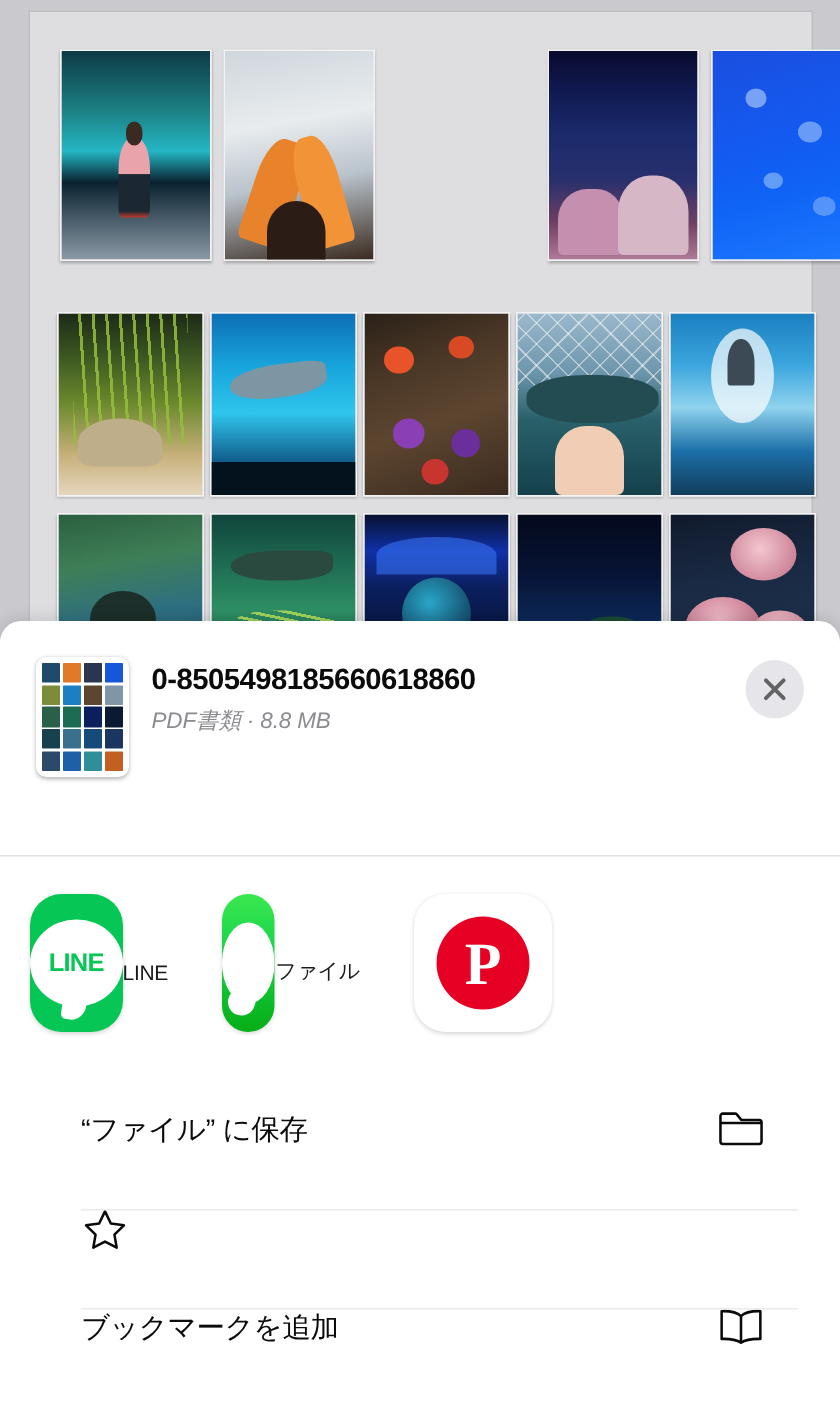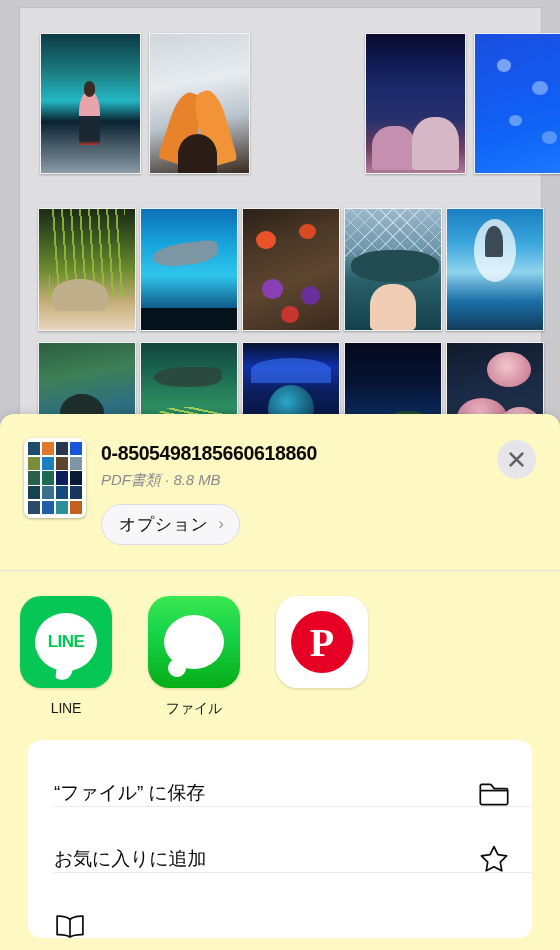--- a/index.html
+++ b/index.html
@@ -94,21 +94,21 @@
   .p-dark    {background:linear-gradient(180deg,#04091c 0%,#071436 38%,#0c2a5a 66%,#123f2e 100%);}
   .p-dark .rk2{left:40%;top:62%;width:52%;height:34%;background:#1b4a33;border-radius:45% 45% 10% 10%;}
   .p-pinkjelly{background:linear-gradient(170deg,#101a2c 0%,#1a2a44 40%,#20344f 100%);}
   .p-pinkjelly .pj1{left:42%;top:8%;width:46%;height:32%;background:radial-gradient(circle at 45% 40%,#f3c6cf,#c06e86);border-radius:50%;}
   .p-pinkjelly .pj2{left:10%;top:50%;width:52%;height:36%;background:radial-gradient(circle at 45% 40%,#f0bcc8,#b45f7a);border-radius:50%;}
   .p-pinkjelly .pj3{left:54%;top:58%;width:44%;height:34%;background:radial-gradient(circle at 45% 40%,#f6cbd4,#c2718a);border-radius:50%;}
 
   
   #sheet{
     position:absolute;left:0;right:0;top:414px;bottom:0;
-    background:#fef9c3;
+    background:#ffffff;
     border-radius:14px 14px 0 0;
     box-shadow:0 -1px 10px rgba(0,0,0,.13);
     overflow:hidden;
   }
 
   
   #sheet-header{position:relative;height:156px;}
   #preview-thumb{
     position:absolute;left:24px;top:24px;width:62px;height:80px;
     background:#fff;border-radius:7px;
@@ -147,21 +147,21 @@
   #close-btn svg{display:block;}
 
   #hdr-divider{position:absolute;left:0;right:0;top:156px;height:1px;background:#e0e0e4;}
 
   
   #apps-row{
     position:absolute;left:0;right:0;top:157px;height:152px;
     display:flex;align-items:flex-start;padding:25px 0 0 20px;
     box-sizing:border-box;gap:36px;overflow:hidden;
   }
-  .app{width:92px;flex:0 0 auto;display:flex;flex-direction:column;align-items:center;cursor:pointer;}
+  .app{width:92px;flex:0 0 auto;display:flex;flex-direction:row;align-items:center;cursor:pointer;}
   .app-icon{
     width:92px;height:92px;border-radius:21px;
     box-shadow:0 1px 3px rgba(0,0,0,.16);
     display:flex;align-items:center;justify-content:center;position:relative;overflow:hidden;
   }
   .app-label{margin-top:12px;font-size:14px;color:#1a1a1c;white-space:nowrap;letter-spacing:-.2px;}
 
   .ic-airdrop{background:#fff;}
   .ic-line{background:#06c755;}
   .ic-messages{background:linear-gradient(180deg,#3ae84f 0%,#18d44a 40%,#06ad16 100%);}
@@ -185,21 +185,21 @@
     content:"";position:absolute;left:4px;bottom:-8px;width:18px;height:18px;
     background:#fff;border-radius:50% 6% 50% 50%;transform:rotate(18deg);
   }
 
   
   #actions{
     position:absolute;left:28px;right:28px;top:326px;
     background:#fff;border-radius:13px;overflow:hidden;
   }
   .action-row{
-    height:66px;display:flex;align-items:flex-end;
+    height:66px;display:flex;align-items:flex-start;
     padding:0 22px 0 26px;position:relative;cursor:pointer;
   }
   .action-row + .action-row::before{
     content:"";position:absolute;left:26px;right:0;top:0;height:1px;background:#ebebed;
   }
   .action-label{flex:1;font-size:19px;color:#0b0b0c;letter-spacing:-.2px;}
   .action-icon{width:32px;display:flex;justify-content:center;align-items:center;}
   .action-icon svg{display:block;}
 </style>
 </head>
@@ -307,24 +307,20 @@
         <span style="background: rgb(43, 74, 107);"></span>
         <span style="background: rgb(29, 95, 168);"></span>
         <span style="background: rgb(46, 143, 155);"></span>
         <span style="background: rgb(194, 96, 31);"></span>
       </div>
 
     <div id="doc-title">0-8505498185660618860</div>
 
     <div id="doc-sub">PDF書類 · 8.8 MB</div>
 
-    <div id="options-btn">
-      <span id="options-label">オプション</span>
-      <span id="options-chev">›</span>
-    </div>
 
     <div id="close-btn">
       <svg width="17" height="17" viewBox="0 0 17 17">
         <path d="M2.6 2.6 L14.4 14.4 M14.4 2.6 L2.6 14.4" stroke="#636366" stroke-width="2.6" stroke-linecap="round"></path>
       </svg>
     </div>
 
     <div id="hdr-divider"></div>
   </div>
 
@@ -366,29 +362,29 @@
       <span class="action-label">“ファイル” に保存</span>
       <span class="action-icon">
         <svg width="30" height="24" viewBox="0 0 30 24">
           <path d="M1.3 6.4 V21 a1.6 1.6 0 0 0 1.6 1.6 H27.1 A1.6 1.6 0 0 0 28.7 21 V8.2 a1.6 1.6 0 0 0 -1.6 -1.6 H15.2 L12.2 2.9 a1.6 1.6 0 0 0 -1.2 -.5 H2.9 A1.6 1.6 0 0 0 1.3 4 Z" fill="none" stroke="#0b0b0c" stroke-width="1.7" stroke-linejoin="round"></path>
           <path d="M1.3 8.6 H28.7" fill="none" stroke="#0b0b0c" stroke-width="1.7"></path>
         </svg>
       </span>
     </div>
 
     <div class="action-row">
-      <span class="action-label">お気に入りに追加</span>
       <span class="action-icon">
         <svg width="28" height="27" viewBox="0 0 28 27">
           <path d="M14 1.6 L17.9 9.7 L26.6 10.9 L20.3 17.1 L21.8 25.8 L14 21.7 L6.2 25.8 L7.7 17.1 L1.4 10.9 L10.1 9.7 Z" fill="none" stroke="#0b0b0c" stroke-width="1.7" stroke-linejoin="round"></path>
         </svg>
       </span>
     </div>
 
     <div class="action-row">
+      <span class="action-label">ブックマークを追加</span>
       <span class="action-icon">
         <svg width="30" height="24" viewBox="0 0 30 24">
           <path d="M15 5.4 C12.4 2.9 8.6 1.9 2.1 2.1 V20.6 C8.6 20.4 12.4 21.4 15 23.1 C17.6 21.4 21.4 20.4 27.9 20.6 V2.1 C21.4 1.9 17.6 2.9 15 5.4 Z" fill="none" stroke="#0b0b0c" stroke-width="1.7" stroke-linejoin="round"></path>
           <path d="M15 5.4 V23.1" fill="none" stroke="#0b0b0c" stroke-width="1.7"></path>
         </svg>
       </span>
     </div>
 
   </div>
 </div>

